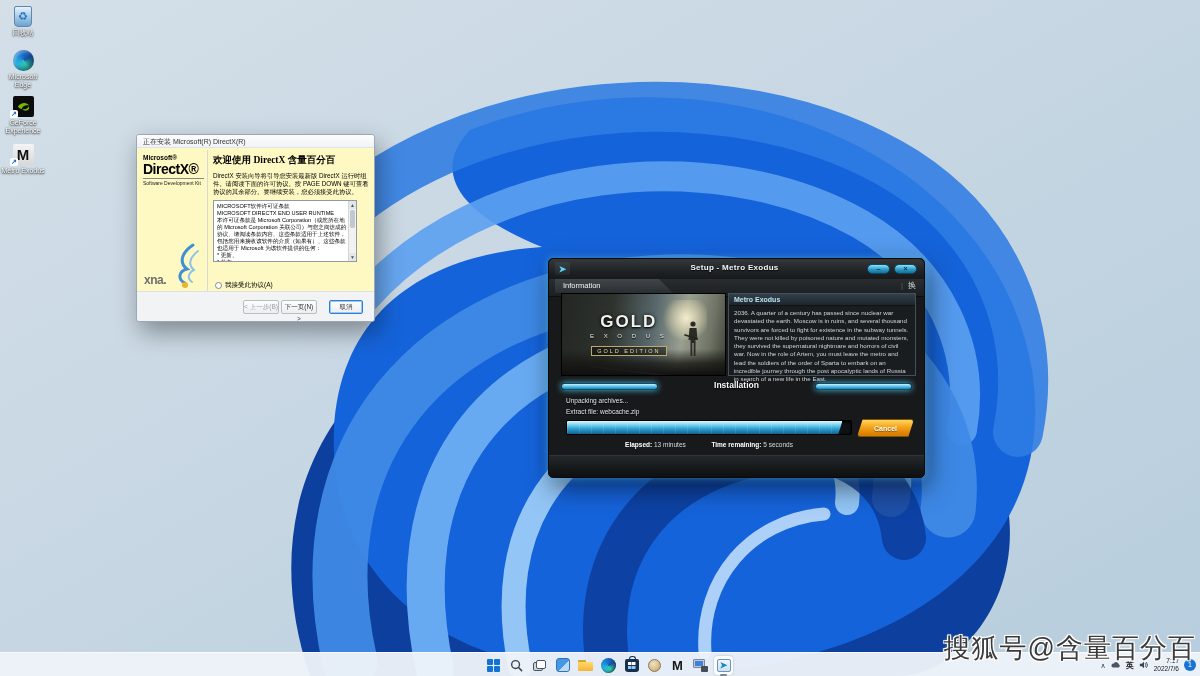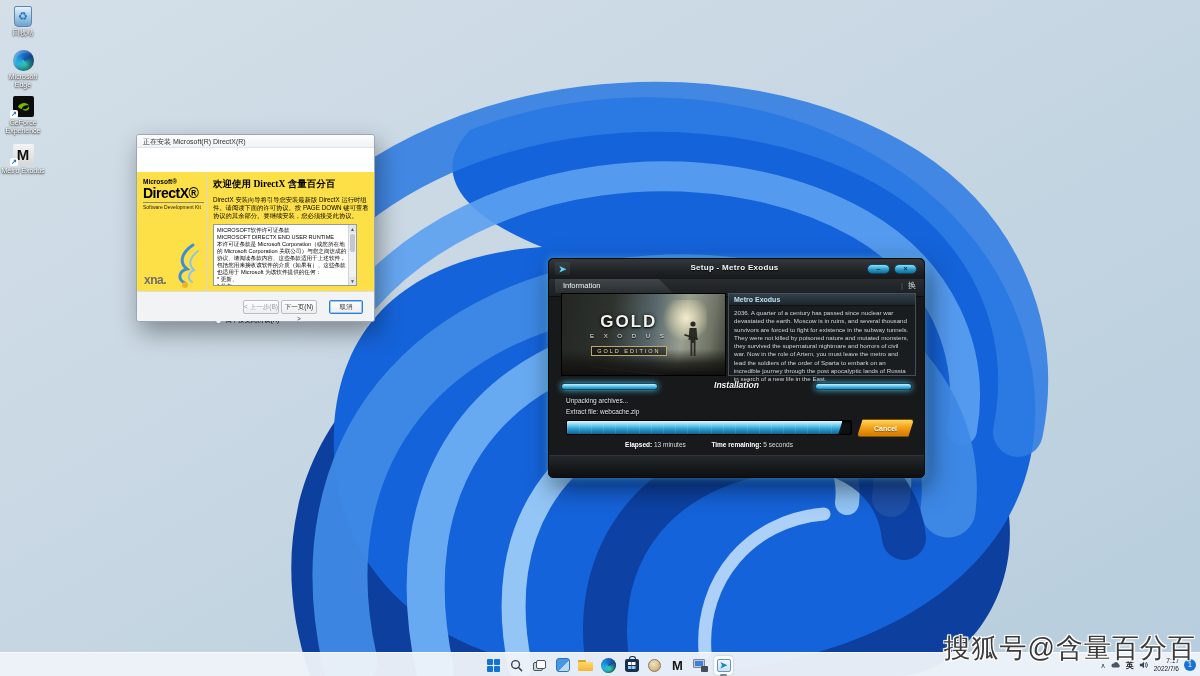--- a/index.html
+++ b/index.html
@@ -17,21 +17,21 @@
   .ic-edge { width:21px; height:21px; border-radius:50%; background:conic-gradient(from 150deg,#35c7a0,#23b3dd 25%,#1a6fd0 55%,#174f9e 75%,#35c7a0); box-shadow:inset -2px -2px 4px rgba(0,0,40,.45), inset 2px 2px 3px rgba(255,255,255,.35); }
   .ic-gf { width:21px; height:21px; background:#0c0c0c; border-radius:2px; display:flex; align-items:center; justify-content:center; }
   .ic-m { width:21px; height:21px; background:linear-gradient(180deg,#f4f4f4,#d8d8d8); border-radius:2px; color:#111; font-weight:900; font-size:15px; line-height:21px; }
 
   
   .win-shadow { box-shadow:4px 10px 24px rgba(0,0,0,.38); }
 
   
   .dx { position:absolute; left:136px; top:134px; width:239px; height:188px; background:#fff; border:1px solid #9aa7b5; border-radius:3px; font-family:"Liberation Sans", sans-serif; }
   .dx-title { height:13px; background:linear-gradient(180deg,#fdfdfd,#f0f3f6); border-bottom:1px solid #e0e4e8; font-size:7px; color:#333; line-height:13px; padding-left:6px; border-radius:3px 3px 0 0; }
-  .dx-body { position:absolute; left:0; top:13px; right:0; bottom:30px; background:#fde047;margin-top:24px; }
+  .dx-body { position:absolute; left:0; top:13px; right:0; bottom:30px; background:#fef9c3; }
   .dx-left { position:absolute; left:3px; top:2px; width:68px; bottom:0; border-right:1px solid #d8d8d8; padding:4px 3px; }
   .dx-ms { font-size:6.5px; font-weight:bold; color:#000; }
   .dx-dx { font-size:14px; font-weight:900; color:#000; letter-spacing:-.5px; }
   .dx-sdk { font-size:5px; color:#222; margin-top:1px; border-top:1px solid #888; padding-top:1px; }
   .dx-xna { position:absolute; left:4px; bottom:4px; font-size:12px; font-weight:bold; color:#6e6e6e; letter-spacing:-.5px; }
   .dx-swirl { position:absolute; right:2px; bottom:2px; }
   .dx-right { position:absolute; left:74px; top:2px; right:4px; bottom:0; }
   .dx-head { font-family:"Liberation Serif", serif; font-weight:bold; font-size:9.5px; color:#000; margin:4px 0 5px 2px; }
   .dx-intro { font-size:6.3px; line-height:8.2px; color:#000; width:156px; margin-left:2px; }
   .dx-lic { position:absolute; left:2px; top:50px; width:144px; height:62px; border:1px solid #8f9aa5; background:#fff; padding:2px 9px 2px 3px; overflow:hidden; }
@@ -61,21 +61,21 @@
   .mx-banner .sun { position:absolute; right:18px; top:6px; width:46px; height:40px; background:radial-gradient(circle at 55% 45%, rgba(248,240,210,.95), rgba(230,220,180,.45) 45%, rgba(200,200,170,0) 70%); }
   .mx-banner .ground { position:absolute; left:0; bottom:0; width:100%; height:26px; background:linear-gradient(180deg, rgba(20,20,16,0) 0%, rgba(22,22,18,.8) 55%, #101010 100%); }
   .mx-banner .rail { position:absolute; left:28px; bottom:2px; width:95px; height:2px; background:#1c1b16; transform:rotate(7deg); box-shadow:0 5px 0 -1px #23221c; }
   .mx-logo { position:absolute; left:28px; top:18px; text-align:center; }
   .mx-logo .metro { font-size:17px; font-weight:900; letter-spacing:2px; color:#f3f3ee; text-shadow:0 1px 2px #000, 0 0 4px rgba(0,0,0,.8); }
   .mx-logo .exodus { font-size:6px; letter-spacing:4px; color:#e8e4d8; margin-top:1px; text-shadow:0 1px 1px #000; }
   .mx-logo .edition { display:inline-block; margin-top:3px; font-size:5.5px; letter-spacing:2px; color:#ead9a2; border:1px solid #bfa96a; padding:1px 5px; background:rgba(10,10,8,.5); }
   .mx-info { position:absolute; left:179px; top:34px; width:188px; height:83px; background:#1a1d1f; border:1px solid #46505a; }
   .mx-info-h { height:12px; background:linear-gradient(180deg,#31404a,#1c262c); border-bottom:1px solid #0d1214; font-size:7px; font-weight:bold; color:#bfe2f0; line-height:12px; padding-left:5px; }
   .mx-info-t { padding:3px 5px; font-size:6.2px; line-height:8.3px; color:#cdd5da; }
-  .mx-sect { position:absolute; left:0; top:120px; width:100%; height:14px;font-style:italic; }
+  .mx-sect { position:absolute; left:0; top:120px; width:100%; height:14px; }
   .mx-sect .label { position:absolute; left:0; right:0; top:1px; text-align:center; font-size:8.5px; font-weight:bold; color:#f4f8fa; text-shadow:0 1px 2px #000; }
   .mx-glow { position:absolute; top:4px; width:97px; height:7px; border-radius:4px; background:linear-gradient(180deg,#cfeffb,#54c4ec 50%,#1d84ad); box-shadow:0 0 6px rgba(90,205,245,.9); border:1px solid #0d4f6b; }
   .mx-status { position:absolute; left:17px; font-size:6.5px; color:#dfe6ea; text-shadow:0 1px 1px #000; }
   .mx-track { position:absolute; left:17px; top:161px; width:286px; height:15px; background:#0e1214; border:1px solid #000; border-radius:2px; overflow:hidden; box-shadow:inset 0 1px 3px #000; }
   .mx-fill { height:100%; background:linear-gradient(180deg,#e2f7fe 0%,#79d3ef 30%,#2b9ccf 62%,#13638e 100%); clip-path:polygon(0 0, 100% 0, 98.5% 100%, 0 100%); background-size:100% 100%; position:relative; }
   .mx-fill::after { content:""; position:absolute; inset:0; background:repeating-linear-gradient(90deg, rgba(255,255,255,.10) 0 1px, rgba(255,255,255,0) 1px 12px); }
   .mx-cancel { position:absolute; left:308px; top:160px; width:57px; height:18px; background:linear-gradient(180deg,#ffd65e,#f5a31a 45%,#d97f04 90%); border:1px solid #7e5200; border-radius:3px; clip-path:polygon(10% 0,100% 0,90% 100%,0 100%); font-size:7px; font-weight:bold; color:#fff; text-shadow:0 1px 1px #7a4c00; text-align:center; line-height:17px; cursor:pointer; }
   .mx-times { position:absolute; left:17px; top:182px; width:286px; text-align:center; font-size:6.5px; color:#d7dde1; }
   .mx-times b { color:#fff; }
   .mx-foot { position:absolute; left:0; bottom:0; width:100%; height:22px; background:linear-gradient(180deg,#24282a,#0d0f10); border-radius:0 0 5px 5px; border-top:1px solid #2e3336; }

